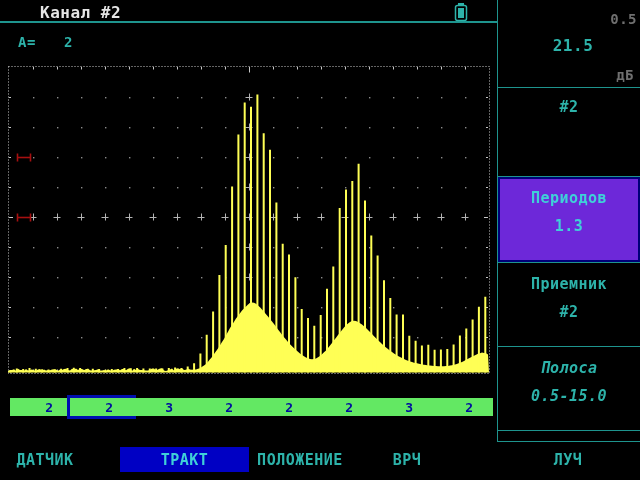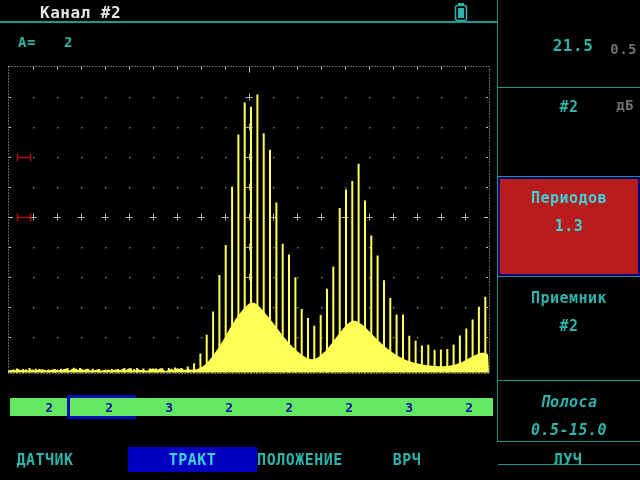--- a/index.html
+++ b/index.html
@@ -1,18 +1,18 @@
 <!DOCTYPE html>
 <html><head>
 <meta charset="utf-8">
 <style>
   html,body{margin:0;padding:0;background:#000;}
   .screen{position:relative;width:640px;height:480px;background:#000;overflow:hidden;
           font-family:"DejaVu Sans Mono",monospace;font-weight:bold;letter-spacing:.5px;}
-  .gray{color:#6f6f6f;margin-top:30px;}
+  .gray{color:#6f6f6f;}
   
   .title{position:absolute;left:8px;top:3px;font-size:16px;color:#e5e5e5;margin-left:32px;}
   .title-underline{position:absolute;left:0;top:21px;width:497px;height:2px;background:#1e948e;}
   .battery{position:absolute;left:452px;top:2px;}
   .a-readout{position:absolute;left:18px;top:34px;font-size:14px;color:#2db3aa;}
   .a-readout .a-val{position:absolute;left:46px;top:0;}
   
   #plot{position:absolute;left:0;top:0;pointer-events:none;}
   
   .param-btn{position:absolute;width:47px;height:18px;background:#63e863;color:#000f9e;
@@ -25,22 +25,22 @@
   .side-sec{box-sizing:border-box;border-bottom:1px solid #1e948e;position:relative;
             text-align:center;color:#2db3aa;font-size:15px;}
   .side-sec .sec-label{padding-top:12px;}
   .side-sec .sec-value{padding-top:10px;}
   .sec-gain{height:88px;text-align:left;}
   .sec-gain .gain-label{position:absolute;left:7px;top:10px;}
   .sec-gain .gain-step{position:absolute;right:3px;top:11px;font-size:14px;}
   .sec-gain .gain-value{position:absolute;left:8px;right:0;top:36px;text-align:center;font-size:16px;}
   .sec-gain .gain-unit{position:absolute;right:6px;top:67px;font-size:14px;}
   .sec-generator{height:89px;}
-  .sec-periods{height:100px;background:#b91c1c;box-shadow:inset 0 0 0 2px #000078;color:#3fd0d8;}
-  .sec-receiver{height:104px;}
+  .sec-periods{height:86px;background:#6d28d9;box-shadow:inset 0 0 0 2px #000078;color:#3fd0d8;}
+  .sec-receiver{height:84px;}
   .sec-band{height:84px;font-style:italic;}
   
   .menu-item{position:absolute;top:451px;transform:translateX(-50%);font-size:15px;color:#2db3aa;white-space:nowrap;}
   .menu-item.selected{top:447px;transform:none;width:129px;height:25px;background:#0000c4;
                       color:#3fd0d8;display:flex;align-items:center;justify-content:center;}
 </style>
 </head>
 <body>
 
 <div class="screen">
@@ -356,19 +356,19 @@
       <div class="sec-value">#2</div>
     </div>
     <div class="side-sec sec-band">
       <div class="sec-label">Полоса</div>
       <div class="sec-value">0.5-15.0</div>
     </div>
   </div>
 
   <div id="bottom-menu">
       <div class="menu-item" style="left: 45px;">ДАТЧИК</div>
-      <div class="menu-item selected" style="left: 128px;">ТРАКТ</div>
+      <div class="menu-item selected" style="left: 120px;">ТРАКТ</div>
       <div class="menu-item" style="left: 300px;">ПОЛОЖЕНИЕ</div>
       <div class="menu-item" style="left: 407px;">ВРЧ</div>
       <div class="menu-item" style="left: 568px;">ЛУЧ</div>
     </div>
 
 </div>
 
 </body></html>

